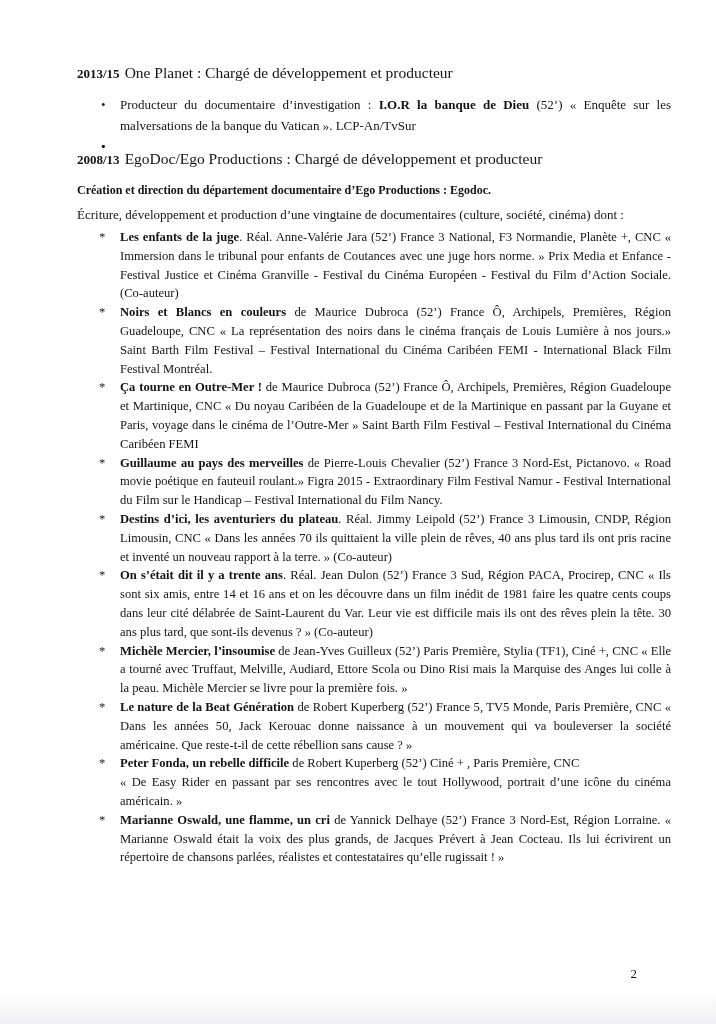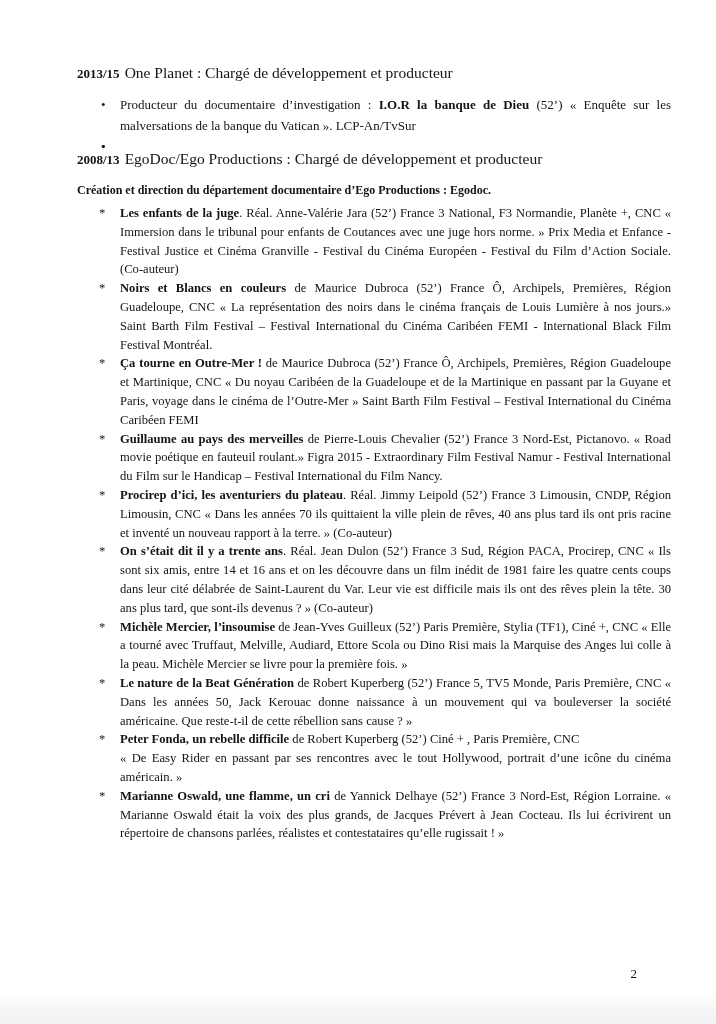--- a/index.html
+++ b/index.html
@@ -109,26 +109,27 @@
       <ul class="doc-list bullet-list">
           <li><span class="marker">•</span><span class="seg-regular">Producteur du documentaire d’investigation : </span><span class="seg-bold">I.O.R la banque de Dieu</span><span class="seg-regular"> (52’) « Enquête sur les malversations de la banque du Vatican ». LCP-An/TvSur</span></li>
           <li><span class="marker">•</span></li>
           <li><span class="marker">•</span></li>
         </ul>
     </section>
 
     <section class="section-egodoc">
       <h2 class="section-heading"><span class="heading-period">2008/13</span><span>EgoDoc/Ego Productions : Chargé de développement et producteur</span></h2>
       <p class="intro-bold">Création et direction du département documentaire d’Ego Productions : Egodoc.</p>
+      <p class="intro">Écriture, développement et production d’une vingtaine de documentaires (culture, société, cinéma) dont :</p>
       <ul class="doc-list film-list">
           <li><span class="marker">*</span><span class="seg-bold">Les enfants de la juge</span><span class="seg-regular">. Réal. Anne-Valérie Jara (52’) France 3 National, F3 Normandie, Planète +, CNC « Immersion dans le tribunal pour enfants de Coutances avec une juge hors norme. » </span><span class="seg-italic">Prix Media et Enfance - Festival Justice et Cinéma Granville - Festival du Cinéma Européen - Festival du Film d’Action Sociale.</span><span class="seg-regular"> (Co-auteur)</span></li>
           <li><span class="marker">*</span><span class="seg-bold">Noirs et Blancs en couleurs</span><span class="seg-regular"> de Maurice Dubroca (52’) France Ô, Archipels, Premières, Région Guadeloupe, CNC « La représentation des noirs dans le cinéma français de Louis Lumière à nos jours.» </span><span class="seg-italic">Saint Barth Film Festival – Festival International du Cinéma Caribéen FEMI - International Black Film Festival Montréal.</span></li>
           <li><span class="marker">*</span><span class="seg-bold">Ça tourne en Outre-Mer !</span><span class="seg-regular"> de Maurice Dubroca (52’) France Ô, Archipels, Premières, Région Guadeloupe et Martinique, CNC « Du noyau Caribéen de la Guadeloupe et de la Martinique en passant par la Guyane et Paris, voyage dans le cinéma de l’Outre-Mer » </span><span class="seg-italic">Saint Barth Film Festival – Festival International du Cinéma Caribéen FEMI</span></li>
           <li><span class="marker">*</span><span class="seg-bold">Guillaume au pays des merveilles</span><span class="seg-regular"> de Pierre-Louis Chevalier (52’) France 3 Nord-Est, Pictanovo. « Road movie poétique en fauteuil roulant.» </span><span class="seg-italic">Figra 2015 - Extraordinary Film Festival Namur - Festival International du Film sur le Handicap – Festival International du Film Nancy.</span></li>
-          <li><span class="marker">*</span><span class="seg-bold">Procirep d’ici, les aventuriers du plateau</span><span class="seg-regular">. Réal. Jimmy Leipold (52’) France 3 Limousin, CNDP, Région Limousin, CNC « Dans les années 70 ils quittaient la ville plein de rêves, 40 ans plus tard ils ont pris racine et inventé un nouveau rapport à la terre. » (Co-auteur)</span></li>
+          <li><span class="marker">*</span><span class="seg-bold">Destins d’ici, les aventuriers du plateau</span><span class="seg-regular">. Réal. Jimmy Leipold (52’) France 3 Limousin, CNDP, Région Limousin, CNC « Dans les années 70 ils quittaient la ville plein de rêves, 40 ans plus tard ils ont pris racine et inventé un nouveau rapport à la terre. » (Co-auteur)</span></li>
           <li><span class="marker">*</span><span class="seg-bold">On s’était dit il y a trente ans</span><span class="seg-regular">. Réal. Jean Dulon (52’) France 3 Sud, Région PACA, Procirep, CNC « Ils sont six amis, entre 14 et 16 ans et on les découvre dans un film inédit de 1981 faire les quatre cents coups dans leur cité délabrée de Saint-Laurent du Var. Leur vie est difficile mais ils ont des rêves plein la tête. 30 ans plus tard, que sont-ils devenus ? » (Co-auteur)</span></li>
           <li><span class="marker">*</span><span class="seg-bold">Michèle Mercier, l’insoumise</span><span class="seg-regular"> de Jean-Yves Guilleux (52’) Paris Première, Stylia (TF1), Ciné +, CNC « Elle a tourné avec Truffaut, Melville, Audiard, Ettore Scola ou Dino Risi mais la Marquise des Anges lui colle à la peau. Michèle Mercier se livre pour la première fois. »</span></li>
           <li><span class="marker">*</span><span class="seg-bold">Le nature de la Beat Génération</span><span class="seg-regular"> de Robert Kuperberg (52’) France 5, TV5 Monde, Paris Première, CNC « Dans les années 50, Jack Kerouac donne naissance à un mouvement qui va bouleverser la société américaine. Que reste-t-il de cette rébellion sans cause ? »</span></li>
           <li><span class="marker">*</span><span class="seg-bold">Peter Fonda, un rebelle difficile</span><span class="seg-regular"> de Robert Kuperberg (52’) Ciné + , Paris Première, CNC</span><br><span class="seg-regular">« De Easy Rider en passant par ses rencontres avec le tout Hollywood, portrait d’une icône du cinéma américain. »</span></li>
           <li><span class="marker">*</span><span class="seg-bold">Marianne Oswald, une flamme, un cri</span><span class="seg-regular"> de Yannick Delhaye (52’) France 3 Nord-Est, Région Lorraine. « Marianne Oswald était la voix des plus grands, de Jacques Prévert à Jean Cocteau. Ils lui écrivirent un répertoire de chansons parlées, réalistes et contestataires qu’elle rugissait ! »</span></li>
         </ul>
     </section>
 
   </div>
 

